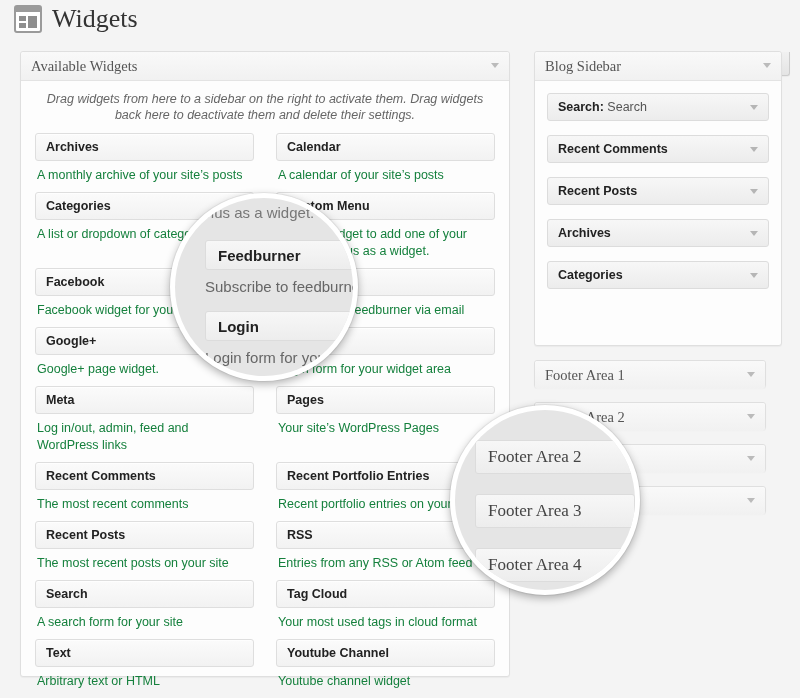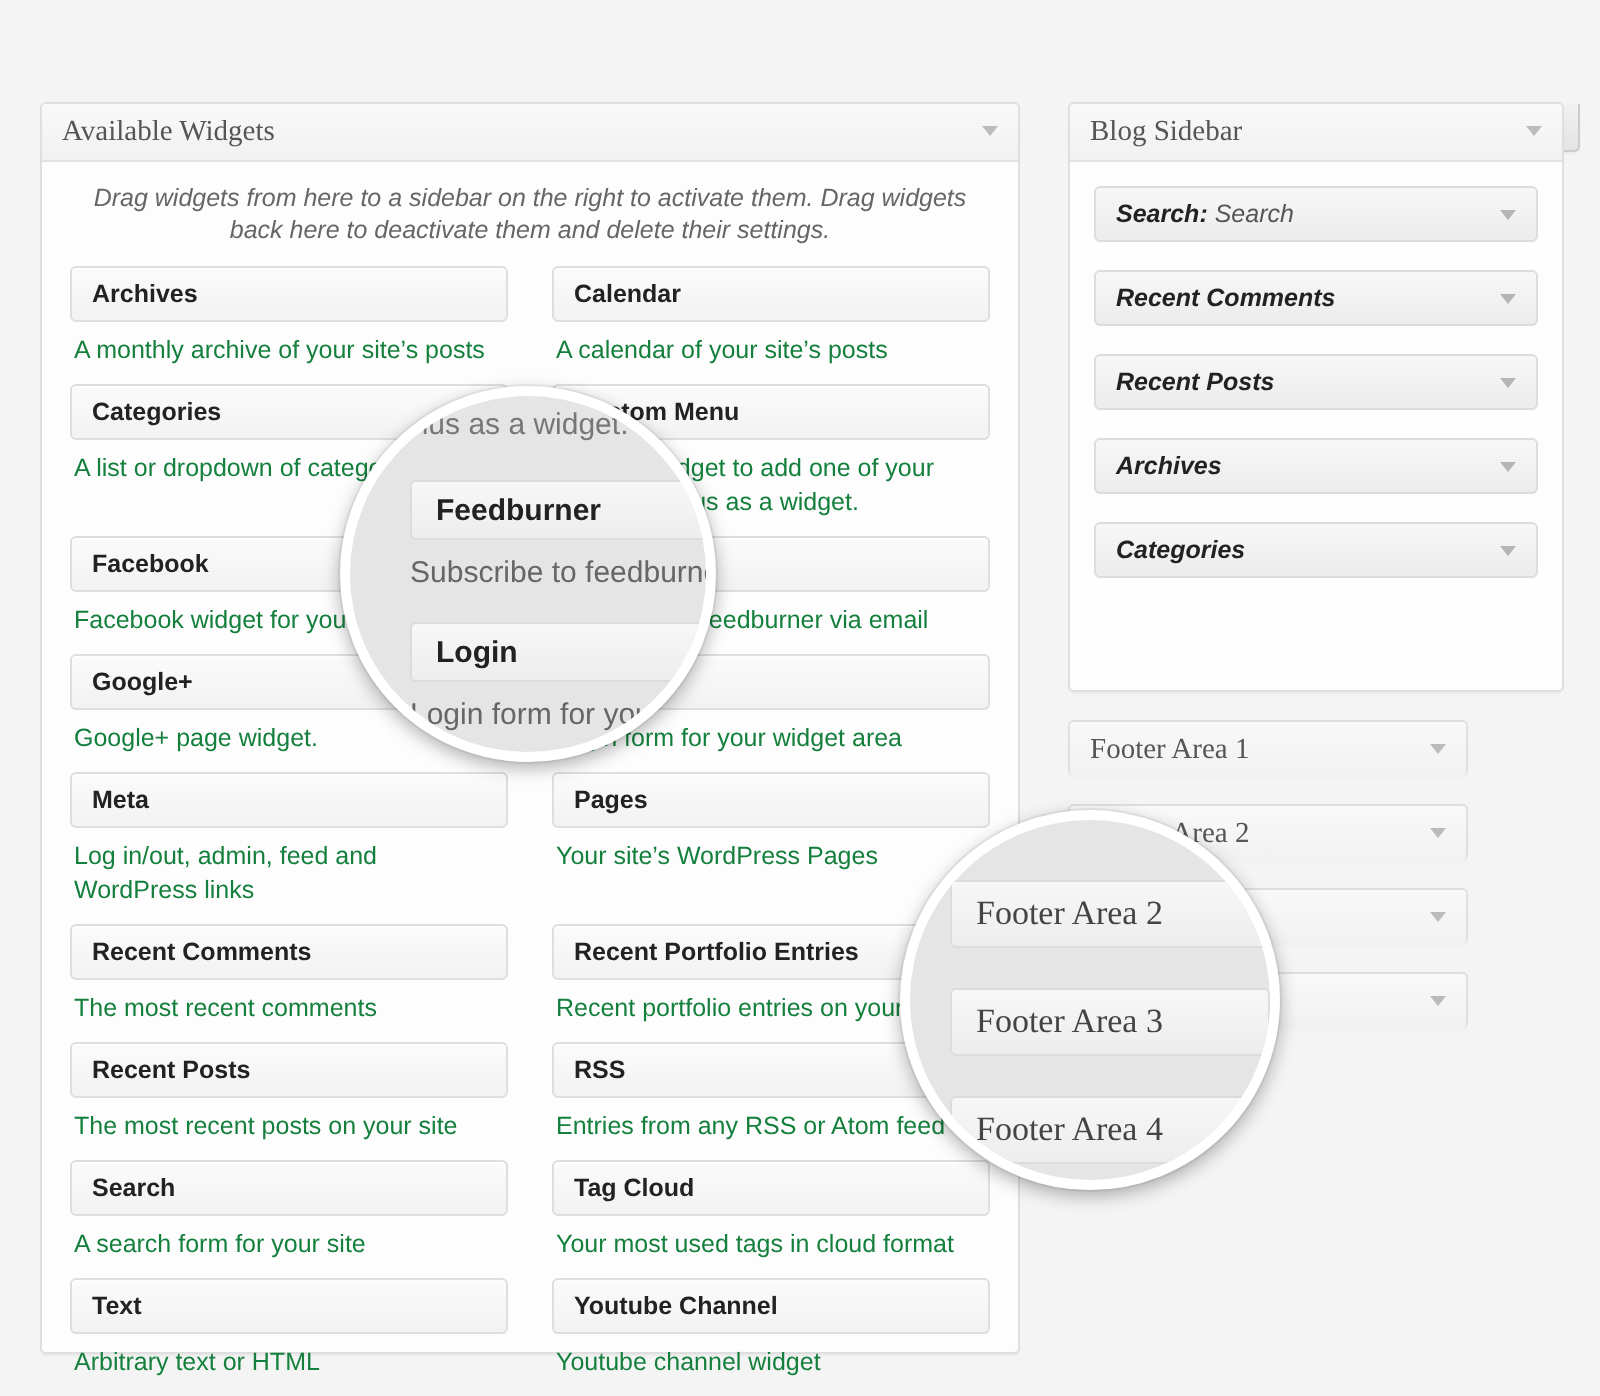--- a/index.html
+++ b/index.html
@@ -166,35 +166,34 @@
   .sb-widget {
     background: linear-gradient(#f7f7f7, #ececec);
     border: 1px solid #dcdcdc;
     border-radius: 3px;
     height: 28px;
     margin-bottom: 14px;
     display: flex; align-items: center;
     padding: 0 10px;
     position: relative;
     box-sizing: border-box;
-    font-style: italic;
   }
   .sb-widget .lbl {
     font-size: 12.5px; font-weight: bold; color: #222;
   }
   .sb-widget .lbl .sub { font-weight: normal; color: #555; }
   .sb-widget .caret {
     position: absolute; right: 10px; top: 11px;
     width: 0; height: 0;
     border-left: 4px solid transparent;
     border-right: 4px solid transparent;
     border-top: 5px solid #b5b5b5;
   }
   .footer-panel {
-    width: 200px; height: 28px;
+    width: 232px; height: 28px;
     margin-top: 14px;
   }
   .footer-panel .panel-head { border-bottom: none; border-radius: 3px; }
 
   
   .lens {
     position: absolute;
     border-radius: 50%;
     overflow: hidden;
     background: #fff;
@@ -227,20 +226,28 @@
     font-family: "Liberation Sans", sans-serif;
     color: #666;
   }
 </style>
 </head>
 <body>
 
 <div id="root">
 
   <div class="topbar">
+    <div class="page-title-wrap">
+      <div class="widgets-icon">
+        <span class="wi-cell wi-a"></span>
+        <span class="wi-cell wi-b"></span>
+        <span class="wi-cell wi-c"></span>
+      </div>
+      <div class="page-title">Widgets</div>
+    </div>
     <div class="topbuttons">
       <div class="tabbtn">
         <span>Screen Options</span>
         <span class="caret-sm"></span>
       </div>
       <div class="tabbtn">
         <span>Help</span>
         <span class="caret-sm"></span>
       </div>
     </div>

